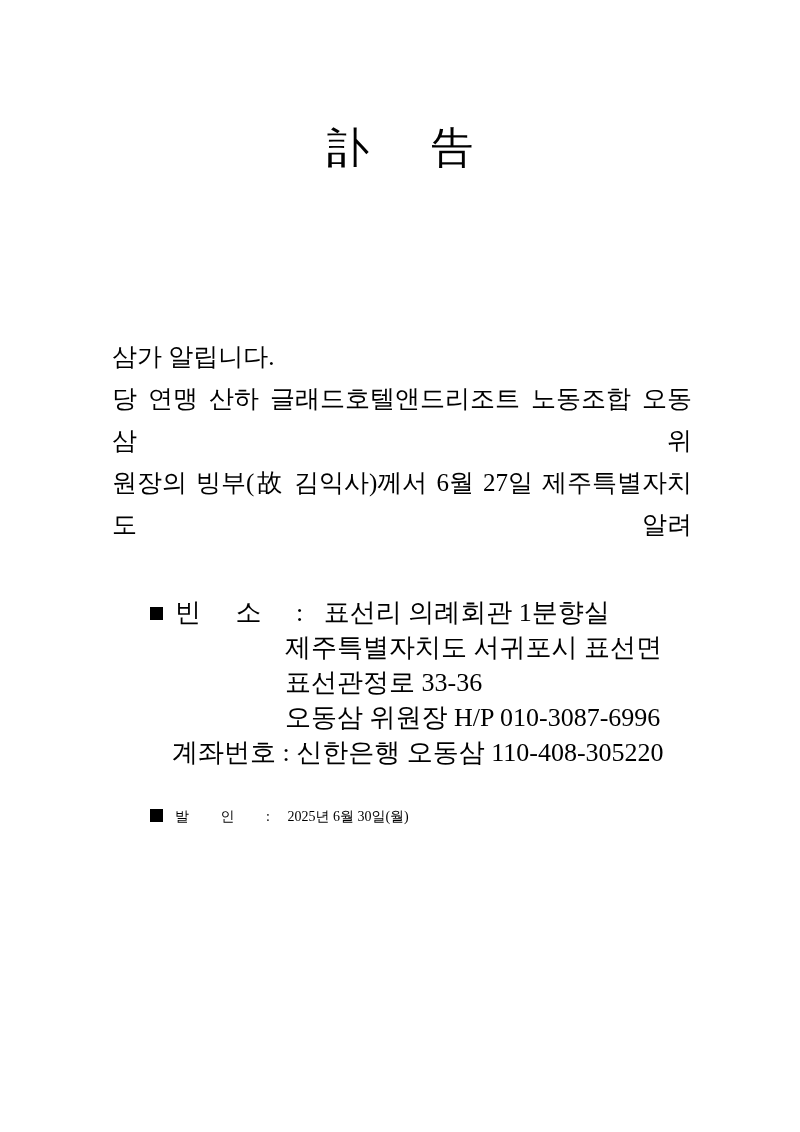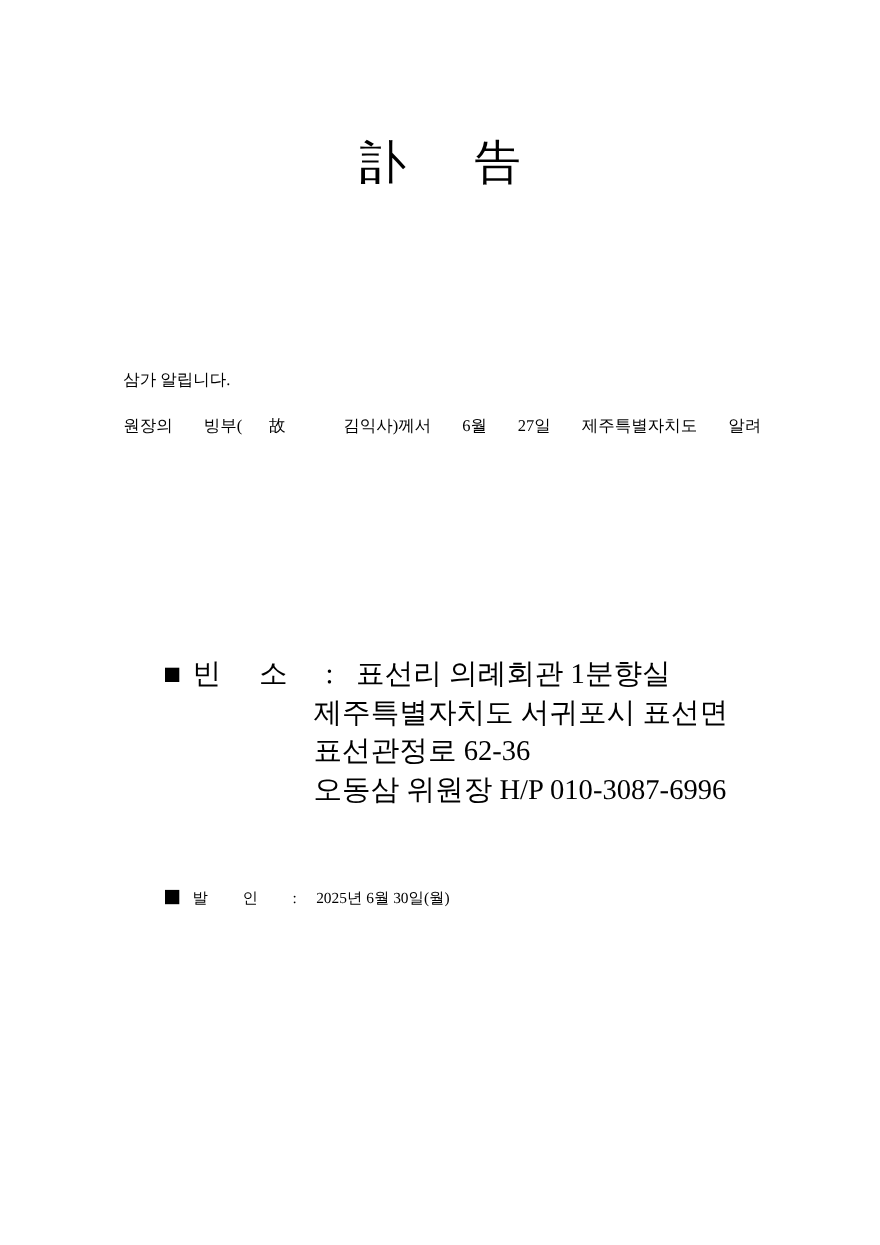--- a/index.html
+++ b/index.html
@@ -31,24 +31,24 @@
     text-align: center;
     font-size: 42px;
     letter-spacing: 26px;
     text-indent: 26px;
     font-weight: 400;
     font-family: "Liberation Serif", "DejaVu Serif", serif;
   }
 
   .body-block {
     position: absolute;
-    top: 325px;
+    top: 336px;
     left: 112px;
     width: 580px;
-    font-size: 15px;
+    font-size: 25px;
     line-height: 42px;
   }
   .body-line {
     white-space: nowrap;
   }
   .body-line.justify {
     white-space: normal;
     text-align: justify;
     text-align-last: justify;
   }
@@ -113,42 +113,47 @@
 </style>
 </head>
 <body>
 
 <div class="page">
 
   <div class="doc-title">訃 告</div>
 
   <div class="body-block">
     <div class="body-line plain">삼가 알립니다.</div>
+    <div class="body-line justify">당 연맹 산하 글래드호텔앤드리조트 노동조합 오동삼 위</div>
     <div class="body-line justify">원장의 빙부(故 김익사)께서 6월 27일 제주특별자치도 알려</div>
   </div>
 
   <div class="details">
 
     <div class="detail-row">
       <span class="marker"></span><span class="label-spaced">빈   소 :</span>
       <span>표선리 의례회관 1분향실</span>
     </div>
 
     <div class="detail-row indent-1">
       <span>제주특별자치도 서귀포시 표선면</span>
     </div>
 
     <div class="detail-row indent-1">
-      <span>표선관정로 62-36</span>
+      <span>표선관정로 33-36</span>
     </div>
 
     <div class="detail-row indent-1">
       <span>오동삼 위원장 H/P 010-3087-6996</span>
     </div>
 
+    <div class="detail-row indent-2">
+      <span>계좌번호 :</span>
+      <span>신한은행 오동삼 110-408-305220</span>
+    </div>
 
   </div>
 
   <div class="issue-row">
     <span class="marker"></span><span class="label-spaced">발   인 :</span>
     <span>2025년 6월 30일(월)</span>
   </div>
 
 
 </div>

